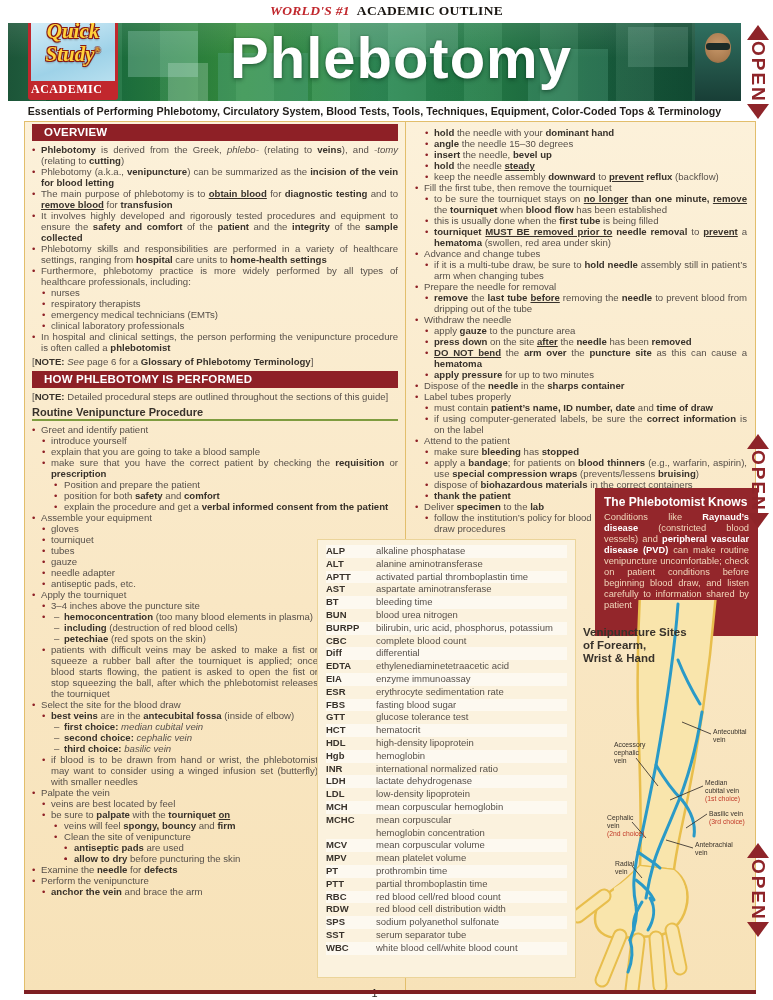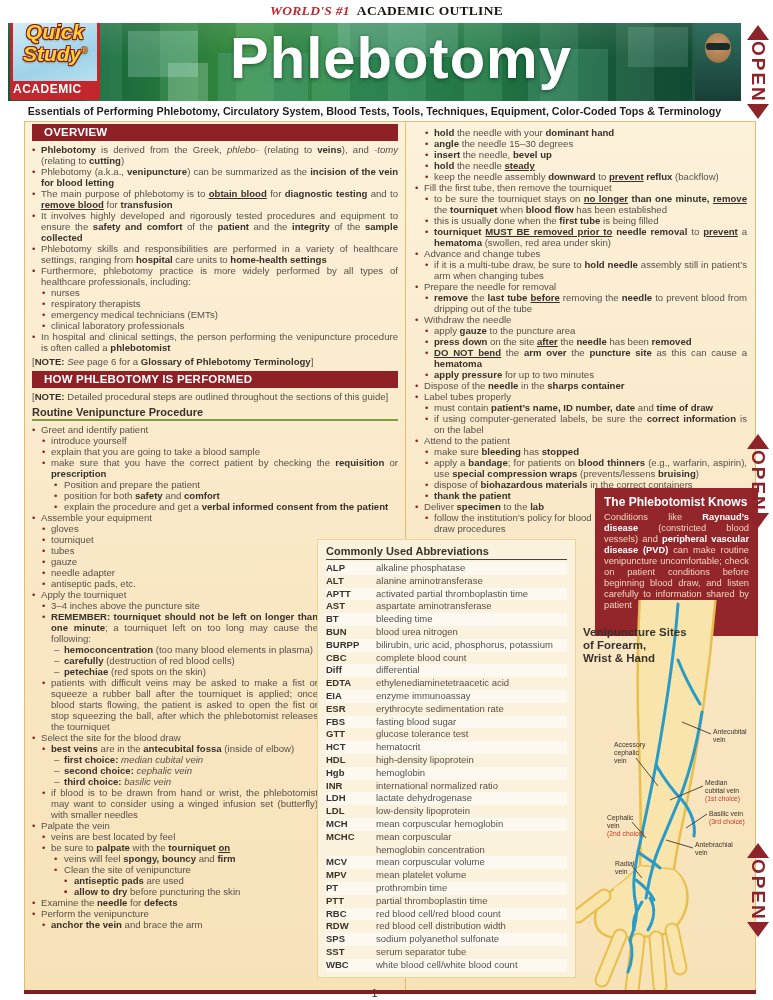--- a/index.html
+++ b/index.html
@@ -27,23 +27,23 @@
   .face{position:absolute;right:0;top:0;width:46px;height:78px;
     background:linear-gradient(180deg,#2F7060 0%,#225247 60%,#183E36 100%);}
   .face::before{content:"";position:absolute;left:10px;top:10px;width:26px;height:30px;border-radius:50%;
     background:radial-gradient(circle at 50% 40%,#C9996B 0%,#A97B4F 70%,#7E5A38 100%);}
   .face::after{content:"";position:absolute;left:11px;top:20px;width:24px;height:7px;background:#1C2B28;border-radius:3px;}
   .banner-title{position:absolute;left:95px;right:42px;top:1px;text-align:center;
     font-size:58px;font-weight:bold;color:#FFFFFF;letter-spacing:1px;
     text-shadow:0 2px 4px rgba(0,40,20,.45),0 0 2px rgba(0,0,0,.25);}
 
   
-  .logo{position:absolute;left:2px;top:-7px;width:90px;height:84px;border:3px solid #C1272D;border-radius:3px;
+  .logo{position:absolute;left:20px;top:-7px;width:90px;height:84px;border:3px solid #C1272D;border-radius:3px;
     background:linear-gradient(160deg,#D8EEF8 0%,#9ED2E8 55%,#C4E6F2 100%);
-    display:flex;flex-direction:column;align-items:center;z-index:4;box-sizing:border-box;}
+    display:flex;flex-direction:column;align-items:center;z-index:4;box-sizing:border-box;font-family:Liberation Serif, serif;}
   .logo-q,.logo-s{font-weight:bold;font-style:italic;font-size:21px;line-height:19px;color:#FFD23B;
     text-shadow:-1px -1px 0 #8A1A12,1px -1px 0 #8A1A12,-1px 1px 0 #8A1A12,1px 1px 0 #8A1A12,0 2px 2px rgba(0,0,0,.35);}
   .logo-q{margin-top:3px;}
   .reg{font-size:8px;vertical-align:super;}
   .logo-badge{margin-top:auto;width:100%;background:#C1272D;color:#FFF;font-weight:bold;font-size:12px;
     text-align:left;letter-spacing:.5px;line-height:16px;}
 
   
   .subtitle{position:absolute;top:105px;left:8px;width:733px;text-align:center;
     font-size:10.7px;font-weight:bold;color:#221F1B;}
@@ -176,23 +176,23 @@
           <div class="li i0"><span class="blt dot">•</span><span class="txt">Assemble your equipment</span></div>
           <div class="colspacer"></div>
           <div class="li i1"><span class="blt dot">•</span><span class="txt">gloves</span></div>
           <div class="li i1"><span class="blt dot">•</span><span class="txt">tourniquet</span></div>
           <div class="li i1"><span class="blt dot">•</span><span class="txt">tubes</span></div>
           <div class="li i1"><span class="blt dot">•</span><span class="txt">gauze</span></div>
           <div class="li i1"><span class="blt dot">•</span><span class="txt">needle adapter</span></div>
           <div class="li i1"><span class="blt dot">•</span><span class="txt">antiseptic pads, etc.</span></div>
           <div class="li i0"><span class="blt dot">•</span><span class="txt">Apply the tourniquet</span></div>
           <div class="li i1"><span class="blt dot">•</span><span class="txt">3–4 inches above the puncture site</span></div>
-          <div class="li i1"><span class="blt dot">•</span><span class="txt"><b>REMEMBER: tourniquet should not be left on longer than one minute</b>; a tourniquet left on too long may cause the following:</span></div>
+          <div class="li i1"><span class="blt dot">•</span></div>
           <div class="li i2"><span class="blt dash">–</span><span class="txt"><b>hemoconcentration</b> (too many blood elements in plasma)</span></div>
-          <div class="li i2"><span class="blt dash">–</span><span class="txt"><b>carefully</b> (destruction of red blood cells)</span></div>
+          <div class="li i2"><span class="blt dash">–</span><span class="txt"><b>including</b> (destruction of red blood cells)</span></div>
           <div class="li i2"><span class="blt dash">–</span><span class="txt"><b>petechiae</b> (red spots on the skin)</span></div>
           <div class="li i1"><span class="blt dot">•</span><span class="txt">patients with difficult veins may be asked to make a fist or squeeze a rubber ball after the tourniquet is applied; once blood starts flowing, the patient is asked to open the fist or stop squeezing the ball, after which the phlebotomist releases the tourniquet</span></div>
           <div class="li i0"><span class="blt dot">•</span><span class="txt">Select the site for the blood draw</span></div>
           <div class="li i1"><span class="blt dot">•</span><span class="txt"><b>best veins</b> are in the <b>antecubital fossa</b> (inside of elbow)</span></div>
           <div class="li i2"><span class="blt dash">–</span><span class="txt"><b>first choice:</b> <i>median cubital vein</i></span></div>
           <div class="li i2"><span class="blt dash">–</span><span class="txt"><b>second choice:</b> <i>cephalic vein</i></span></div>
           <div class="li i2"><span class="blt dash">–</span><span class="txt"><b>third choice:</b> <i>basilic vein</i></span></div>
           <div class="li i1"><span class="blt dot">•</span><span class="txt">if blood is to be drawn from hand or wrist, the phlebotomist may want to consider using a winged infusion set (butterfly) with smaller needles</span></div>
           <div class="li i0"><span class="blt dot">•</span><span class="txt">Palpate the vein</span></div>
           <div class="li i1"><span class="blt dot">•</span><span class="txt">veins are best located by feel</span></div>
@@ -241,21 +241,20 @@
           <div class="li i1 narrow"><span class="blt dot">•</span><span class="txt">follow the institution’s policy for blood draw procedures</span></div>
         </div>
     </div>
 
     <div class="knows-box">
       <div class="knows-title">The Phlebotomist Knows</div>
       <div class="knows-body">Conditions like <b>Raynaud’s disease</b> (constricted blood vessels) and <b>peripheral vascular disease (PVD)</b> can make routine venipuncture uncomfortable; check on patient conditions before beginning blood draw, and listen carefully to information shared by patient</div>
     </div>
 
     <div class="abbr-panel">
-      <div class="abbr-title">Commonly Used Abbreviations</div>
       <div class="abbr-table">
           <div class="trow">
             <span class="abbr">ALP</span>
             <span class="def">alkaline phosphatase</span>
           </div>
           <div class="trow">
             <span class="abbr">ALT</span>
             <span class="def">alanine aminotransferase</span>
           </div>
           <div class="trow">

